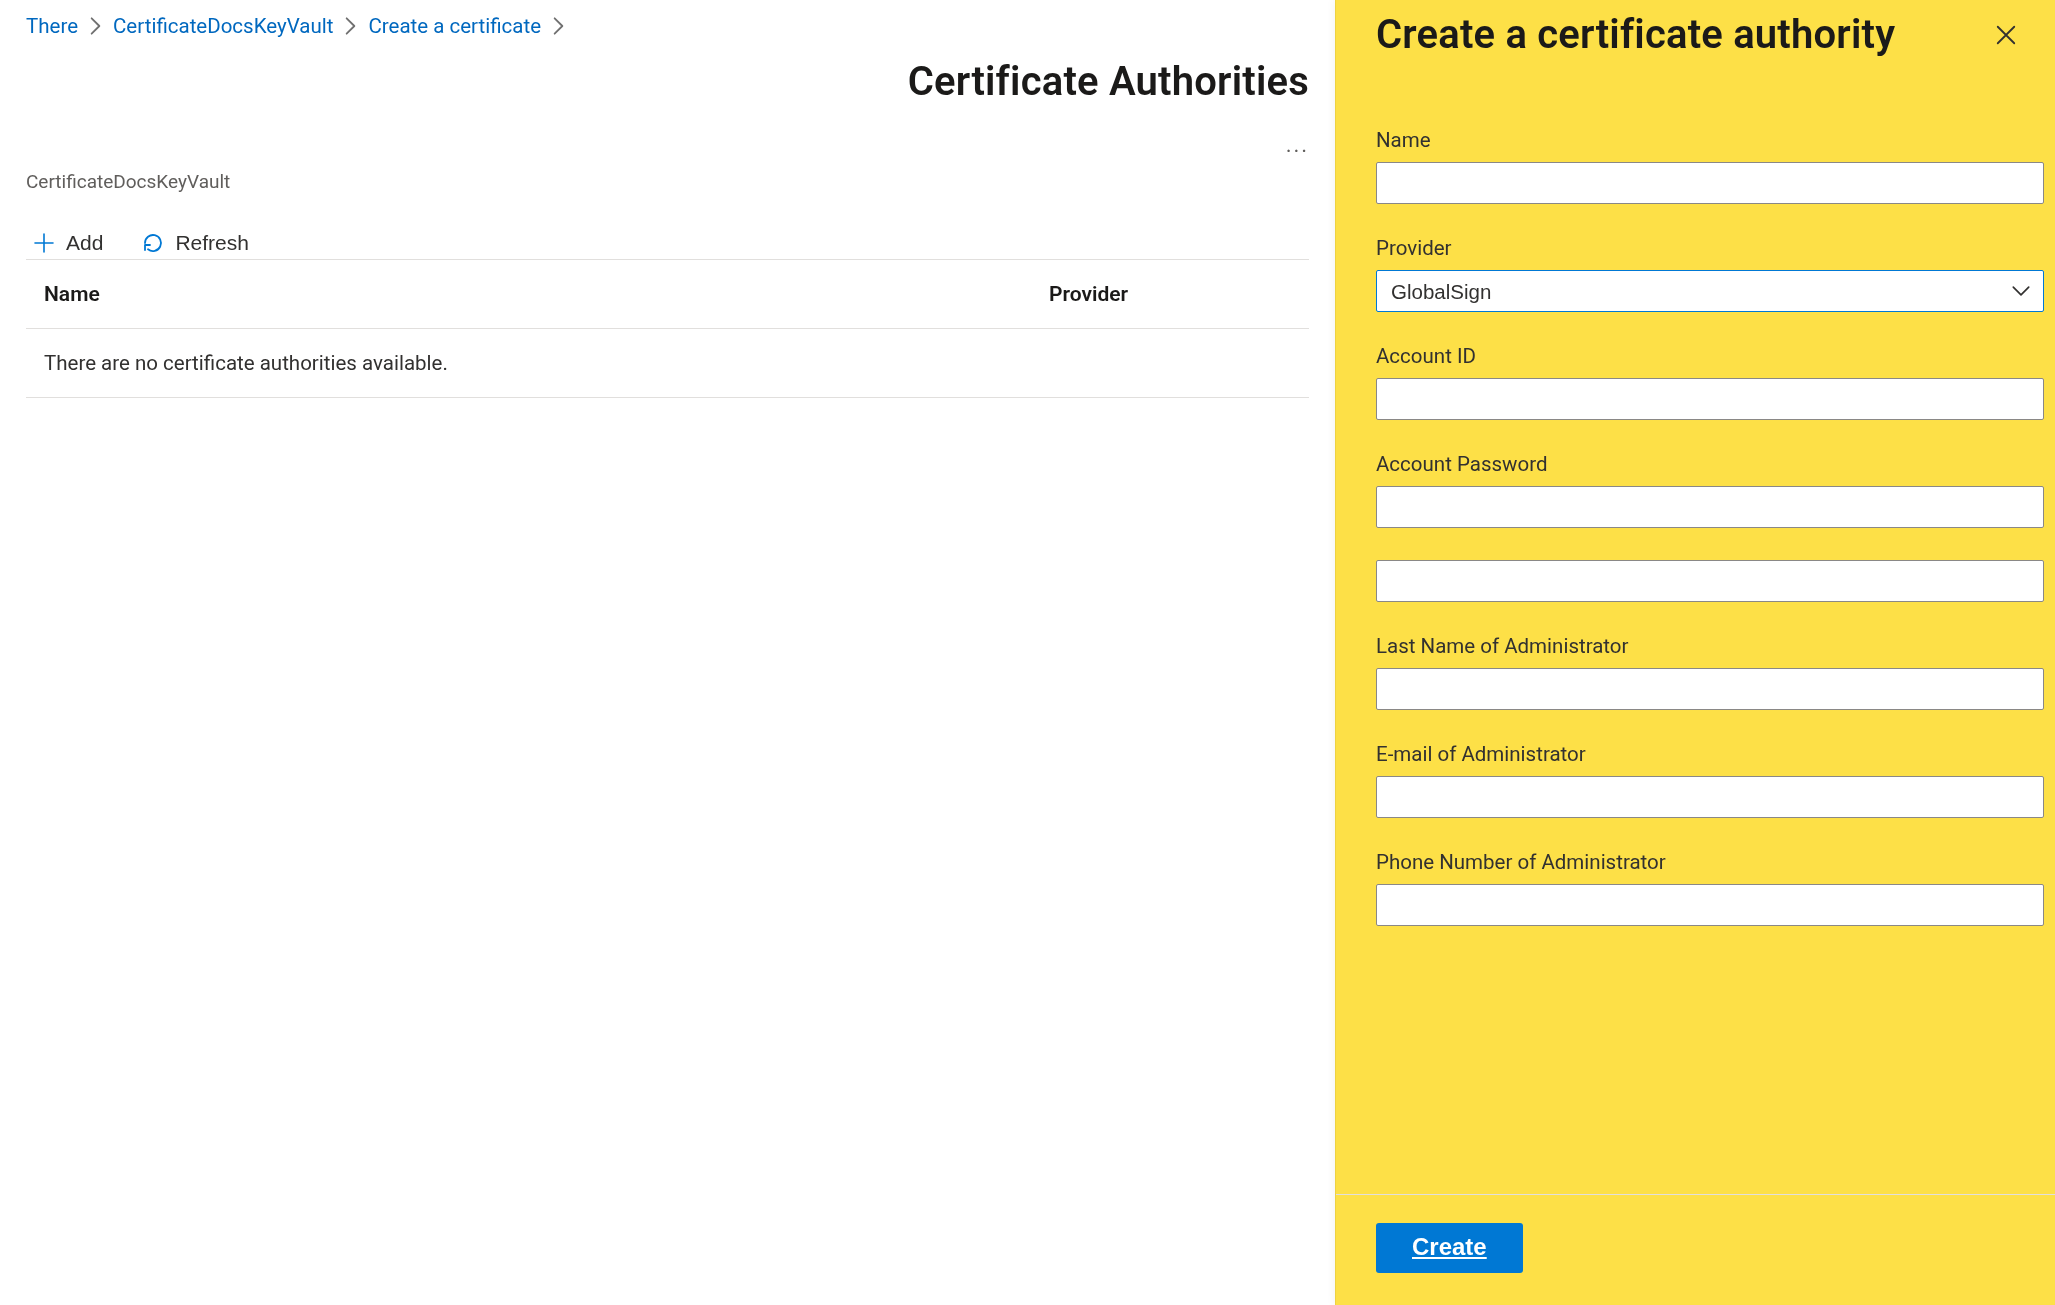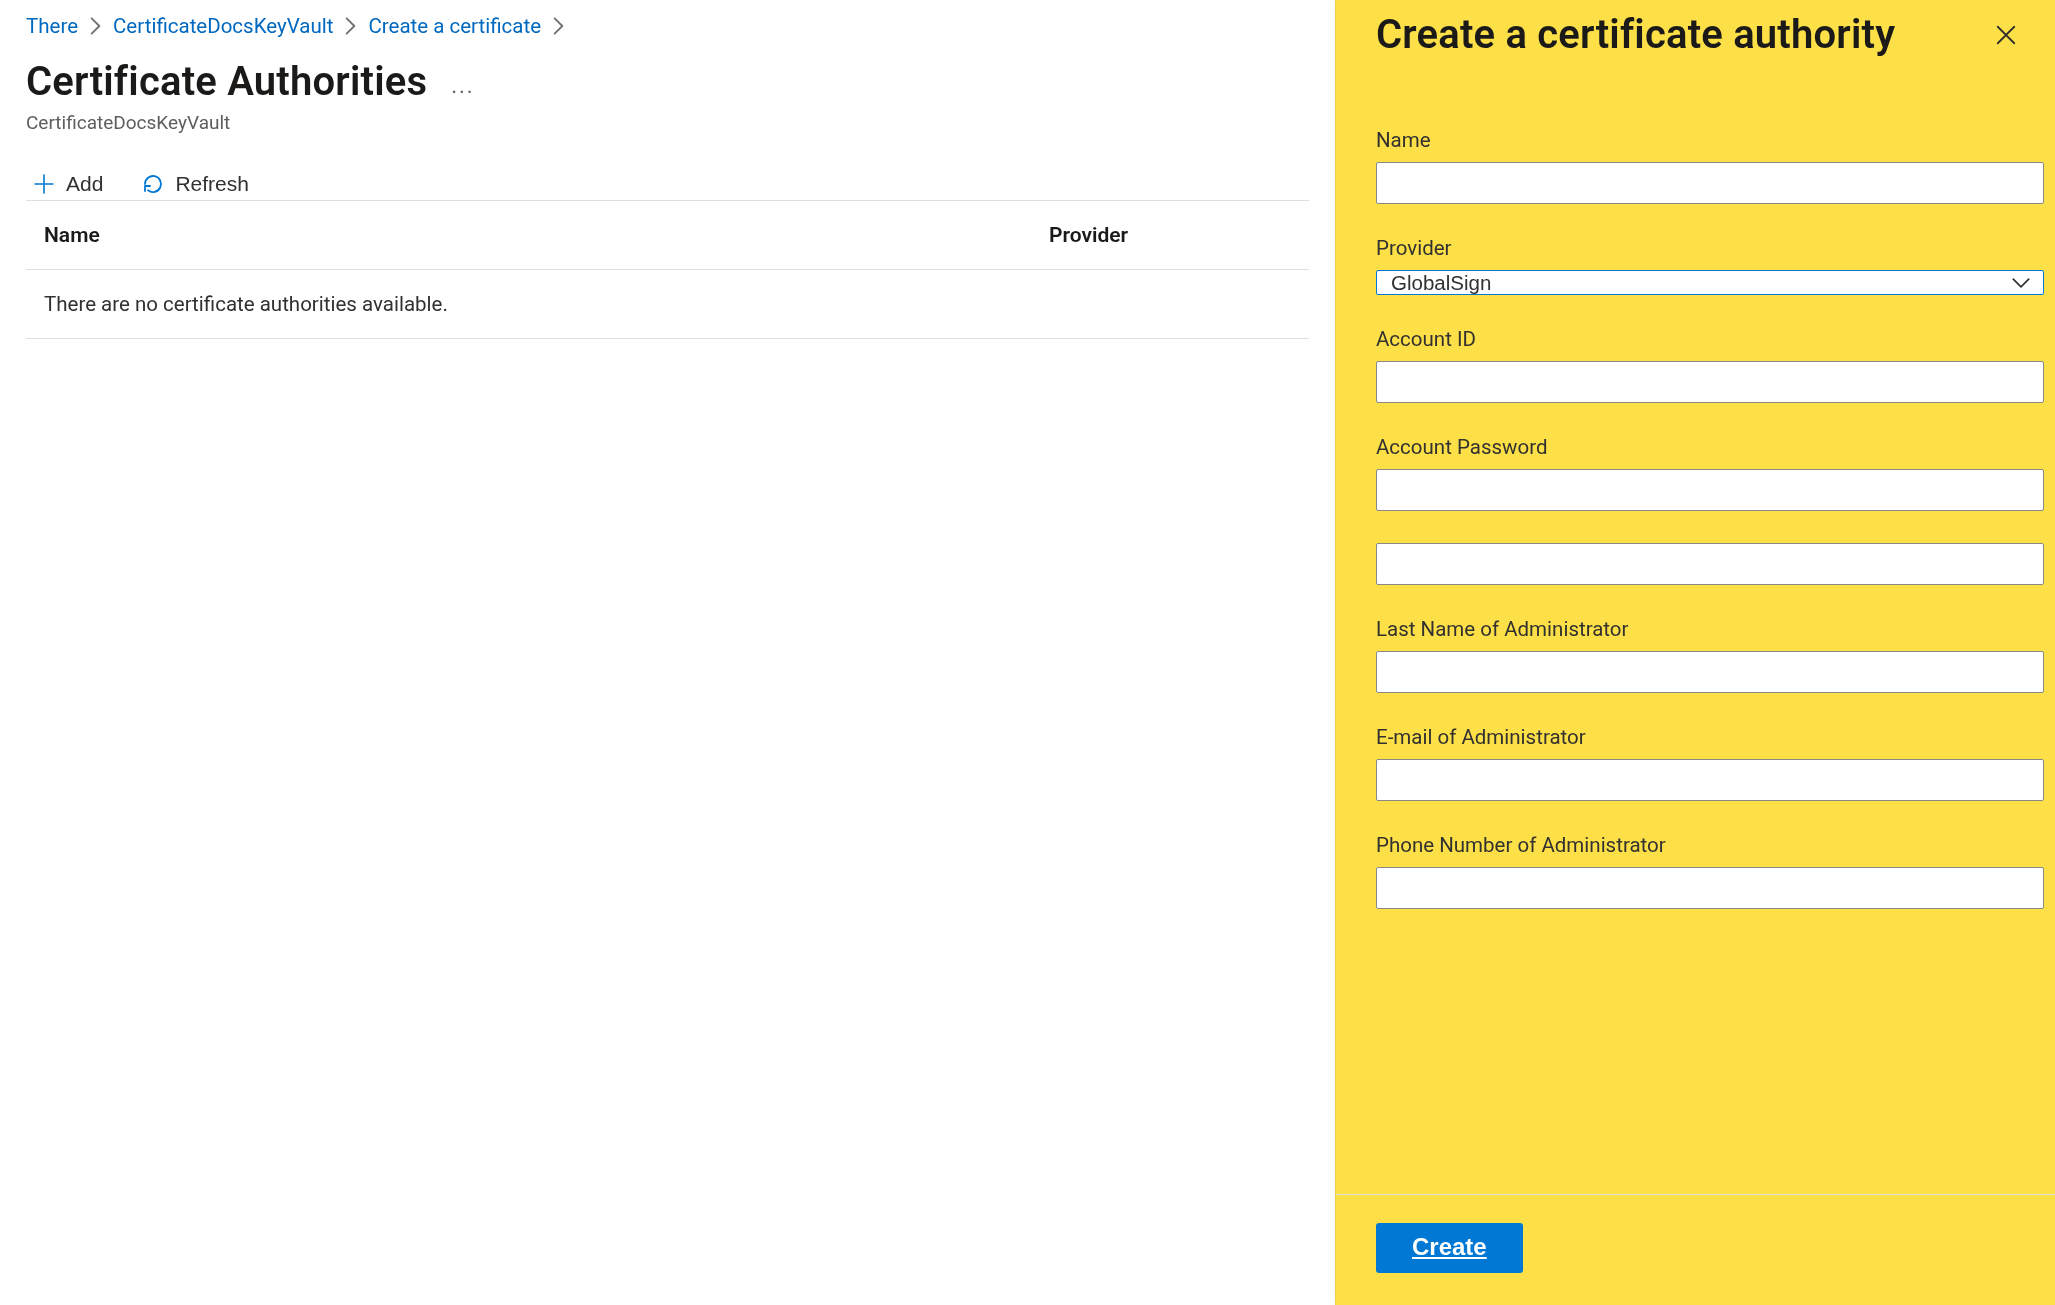--- a/index.html
+++ b/index.html
@@ -38,20 +38,21 @@
     color: #605e5c;
     display: inline-flex;
     align-items: center;
   }
 
   .page-title-row {
     display: flex;
     align-items: flex-end;
     gap: 24px;
     margin-top: 20px;
+    flex-direction: column;
   }
   .page-title {
     font-size: 40px;
     font-weight: 600;
     color: #1b1a19;
     letter-spacing: 0.2px;
   }
   .more-dots {
     color: #605e5c;
     font-size: 22px;
@@ -171,21 +172,21 @@
     background: #ffffff;
     color: #323130;
   }
 
   .select-wrap {
     position: relative;
     width: 668px;
   }
   .select-input {
     width: 100%;
-    height: 25px;
+    height: 42px;
     border: 1px solid #0078d4;
     border-radius: 2px;
     font-size: 20.5px;
     padding: 0 44px 0 14px;
     background: #ffffff;
     color: #323130;
     appearance: none;
     -webkit-appearance: none;
     cursor: pointer;
   }

